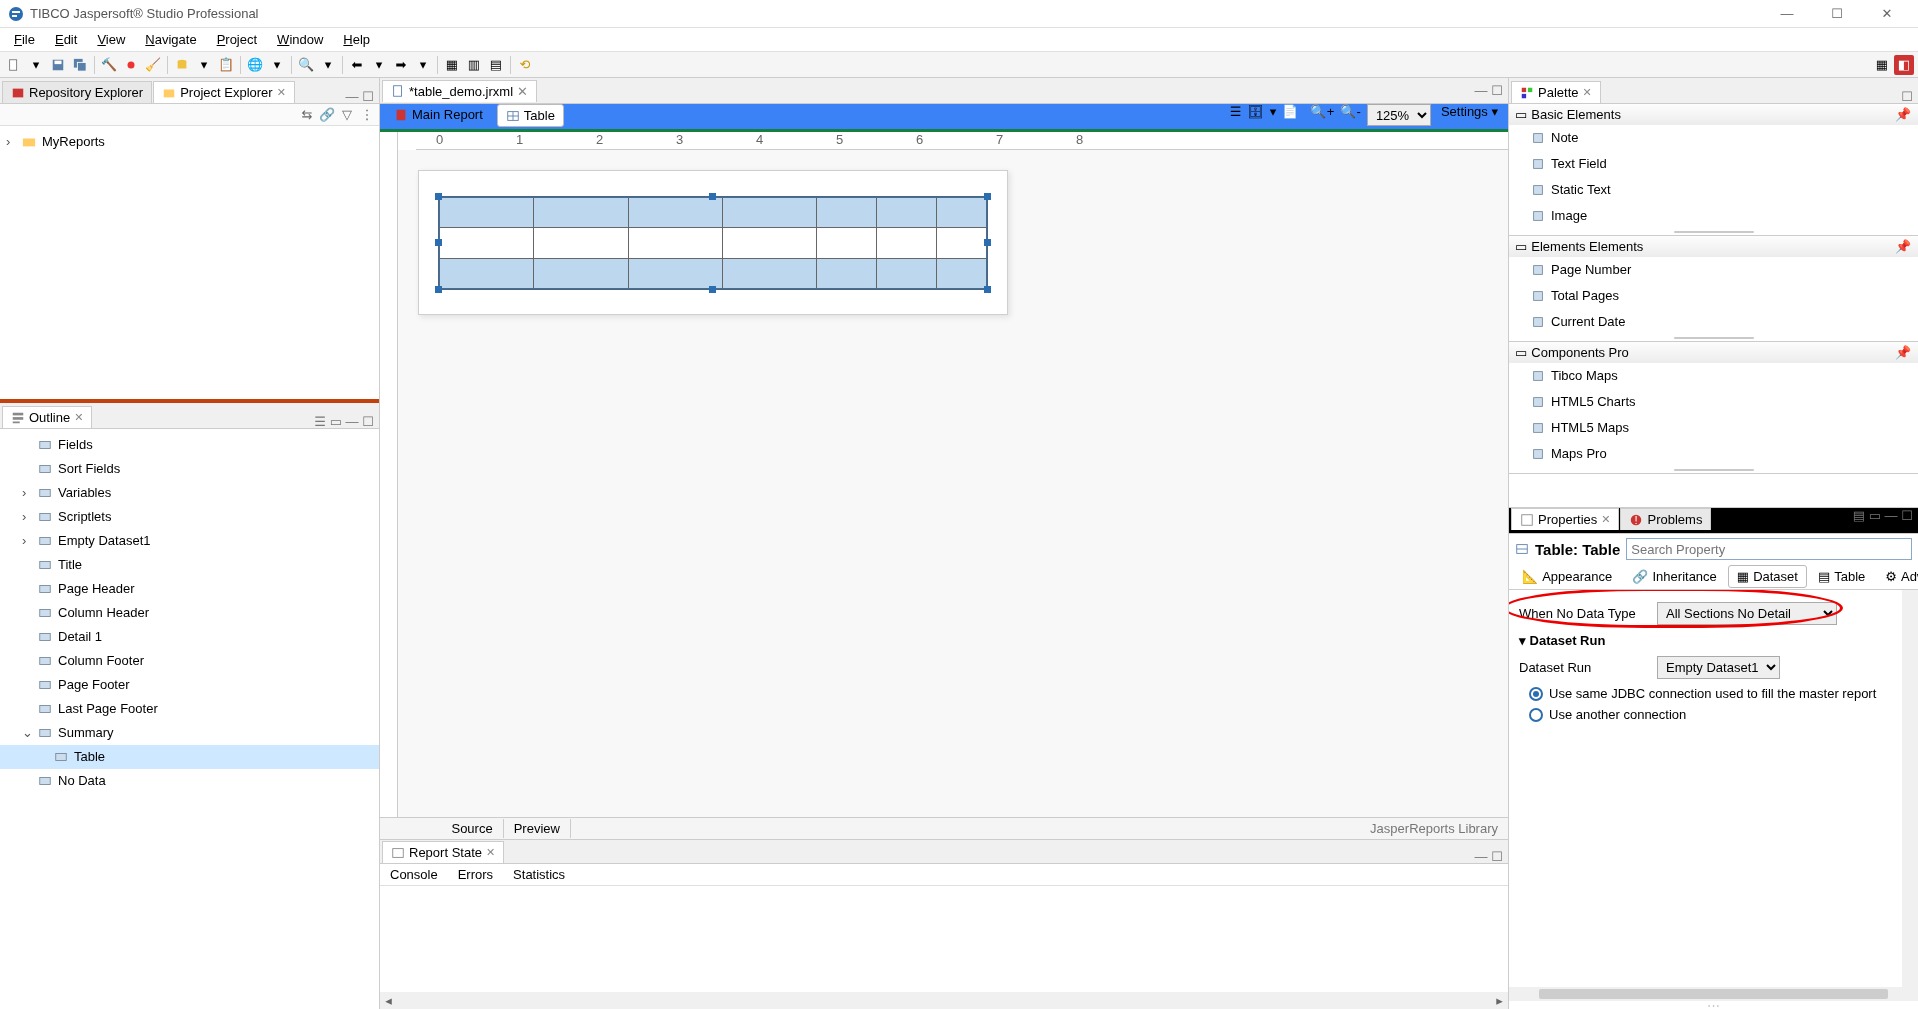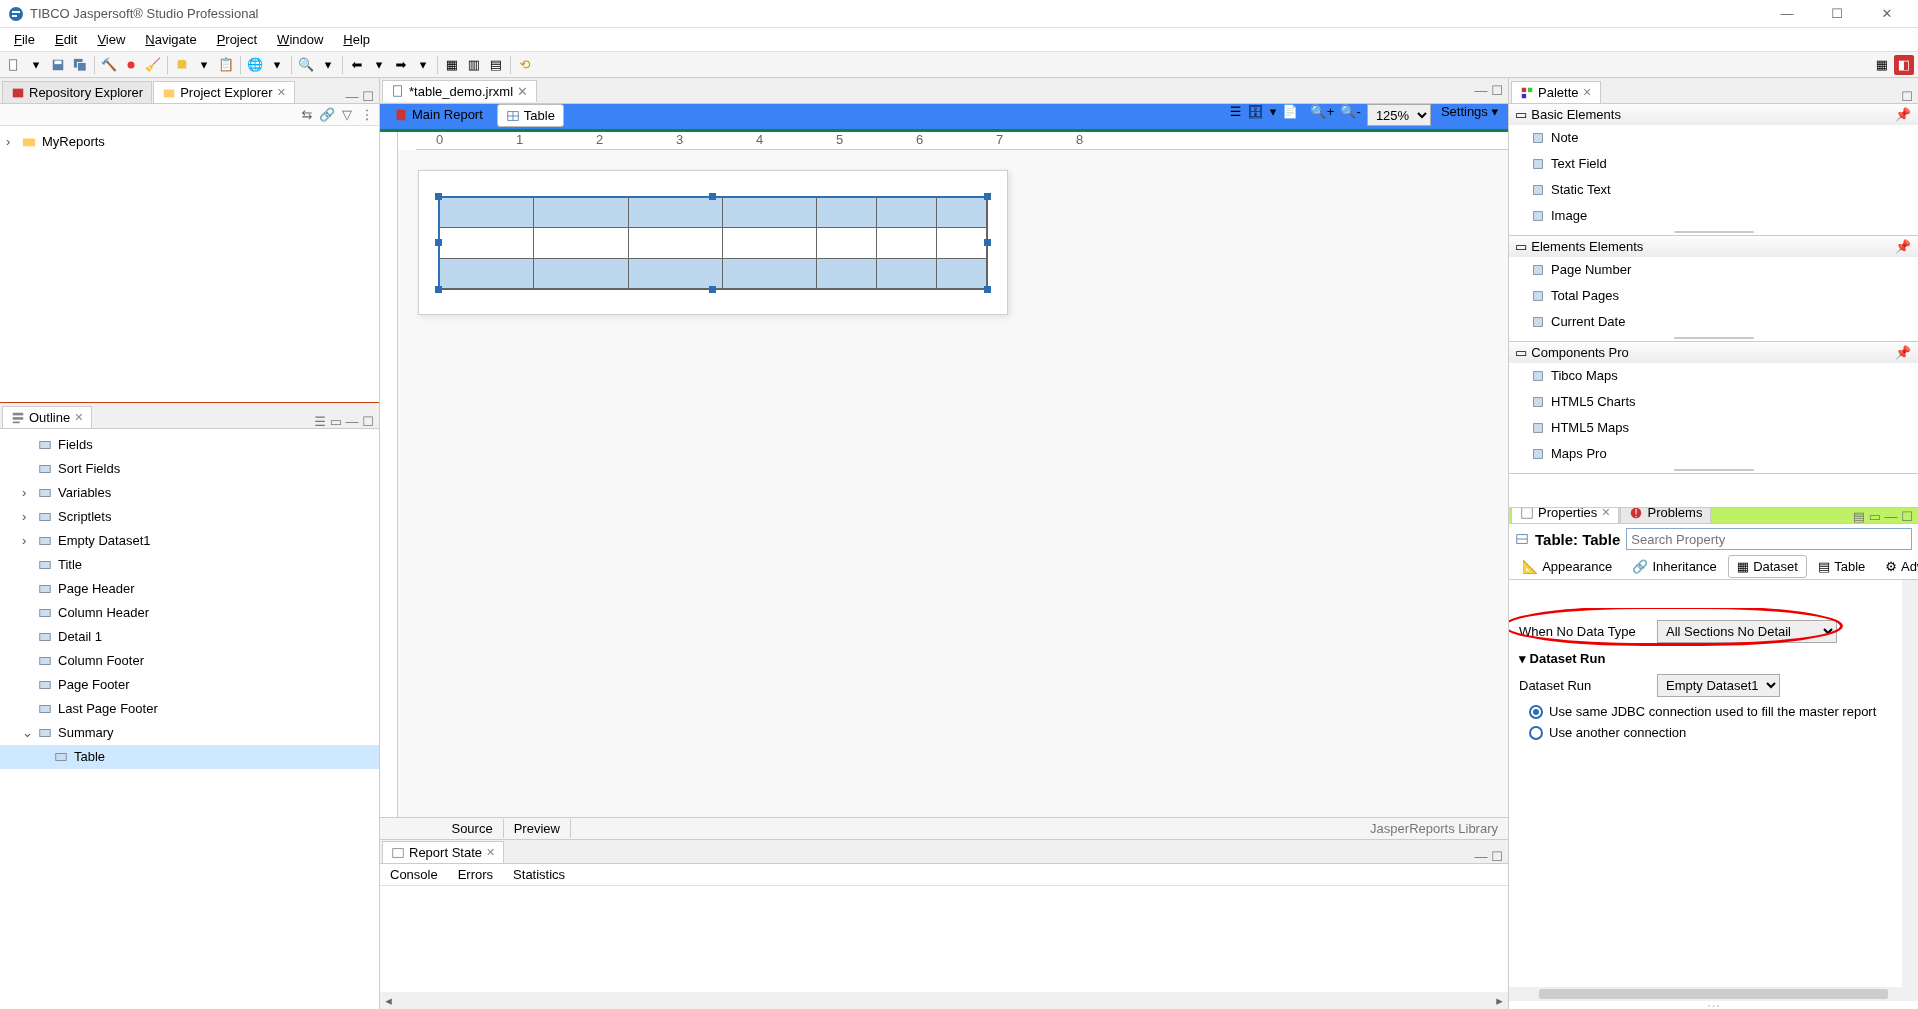--- a/index.html
+++ b/index.html
@@ -39,21 +39,21 @@
 .panel-toolbar .pt-btn { width: 16px; height: 16px; cursor: pointer; color: #666; display:flex;align-items:center;justify-content:center; }
 .panel-body { flex: 1; background: #fff; overflow: auto; padding: 4px 0; }
 
 .tree-item { padding: 2px 4px 2px 20px; display: flex; align-items: center; gap: 6px; cursor: pointer; white-space: nowrap; line-height: 20px;}
 .tree-item.sel { background: #cde8ff; }
 .tree-item .chev { width: 10px; display: inline-block; color: #555; margin-left: -14px; }
 .tree-item .ticon { width: 14px; height: 14px; display: inline-flex; align-items: center; justify-content: center; }
 .indent-1 { padding-left: 36px; }
 .indent-2 { padding-left: 52px; }
 
-#explorer-panel { height: 325px; border-bottom:1px solid #c2410c; }
+#explorer-panel { height: 325px; border-bottom:4px solid #c2410c; }
 #outline-panel { flex: 1; }
 
 
 .center-col { flex: 1; display: flex; flex-direction: column; background: #fff; overflow:hidden;}
 .editor-tabs-row { display: flex; align-items: center; background: #f0f0f0; border-bottom: 1px solid #ccc; height: 26px; padding-left: 2px; }
 .editor-tab { padding: 3px 8px; background: #fff; border: 1px solid #ccc; border-bottom: none; display: flex; align-items: center; gap: 4px; }
 .editor-tab .close { color: #888; cursor: pointer; }
 .editor-subtoolbar { height: 28px; background: #3b82f6; display: flex; align-items: flex-start; border-bottom: 3px solid #15803d; padding: 0 6px; gap: 6px; }
 .editor-subtoolbar .sub-tab { padding: 3px 8px; display:flex; align-items:center; gap:4px; cursor:pointer; border-radius:3px;}
 .editor-subtoolbar .sub-tab.active { background:#fff; border:1px solid #bbb; }
@@ -94,28 +94,28 @@
 .right-col { width: 410px; display:flex; flex-direction:column; border-left:1px solid #ccc; background:#fff; }
 .palette-panel { height:430px; border-bottom:1px solid #ccc; display:flex; flex-direction:column;}
 .palette-section { border-bottom:1px solid #ccc;}
 .palette-section .sec-hdr { background:linear-gradient(#fdfdfd,#ececec); padding:3px 6px; display:flex; align-items:center; gap:4px; cursor:pointer; font-weight:400;}
 .palette-list { overflow:auto;}
 .palette-item { padding:3px 10px 3px 22px; display:flex; align-items:center; gap:6px; cursor:pointer; line-height:20px;}
 .drag-handle { height:6px; display:flex; align-items:center; justify-content:center; }
 .drag-handle .bar{width:80px;height:2px;background:#c9c9c9;border-radius:1px;}
 
 .props-panel { flex:1; display:flex; flex-direction:column; overflow:hidden; }
-.props-tabs-row { height:16px; display:flex; align-items:flex-end; padding-left:2px;background:#bef264;border-bottom:1px solid #ccc;}
+.props-tabs-row { height:26px; display:flex; align-items:flex-start; padding-left:2px;background:#000000;border-bottom:1px solid #ccc;}
 .props-header { height:30px; display:flex; align-items:center; padding:12px 6px; gap:6px;}
 .props-header .title { font-weight:bold; font-size:15px;}
 .props-header input { flex:1; height:22px; border:1px solid #8aa8c8; padding:0 4px; color:#888;}
 .props-subtabs { height:26px; display:flex; align-items:center; padding:0 4px; gap:2px; border-bottom:1px solid #ccc;}
 .props-subtabs .pst { padding:3px 8px; display:flex;align-items:center;gap:4px;cursor:pointer; border:1px solid transparent; border-radius:3px;}
 .props-subtabs .pst.active { background:#fff; border:1px solid #bbb;}
-.props-body { flex:1; overflow:auto; padding:8px 10px; position:relative;margin-top:28px;}
+.props-body { flex:1; overflow:auto; padding:8px 10px; position:relative;}
 .prop-row { display:flex; align-items:center; gap:8px; padding:4px 0;}
 .prop-label { min-width:130px;}
 .prop-select { border:1px solid #aaa; padding:2px 4px;}
 .prop-group-hdr { font-weight:bold; padding:4px 0; display:flex; align-items:center; gap:4px;}
 .radio-row { display:flex; align-items:flex-end; gap:6px; padding:3px 0 3px 10px;}
 .radio { width:14px; height:14px; border-radius:50%; border:2px solid #2a6db0; display:inline-flex;align-items:center;justify-content:center;}
 .radio.checked::after{content:"";width:6px;height:6px;border-radius:50%;background:#2a6db0;}
 .red-highlight { position:absolute; border:3px solid #e00; border-radius:50%/60%; pointer-events:none;}
 .scrollbar-v { width:16px; background:#f0f0f0; }
 
@@ -362,20 +362,27 @@
             </svg>
             <span>Summary</span>
           </div>
           <div class="tree-item indent-2 sel">
             <span class="chev"></span>
             <svg class="ticon" viewBox="0 0 16 16">
               <rect x="2" y="4" width="12" height="8" fill="#cde" stroke="#789"></rect>
             </svg>
             <span>Table</span>
           </div>
+          <div class="tree-item indent-1">
+            <span class="chev"></span>
+            <svg class="ticon" viewBox="0 0 16 16">
+              <rect x="2" y="4" width="12" height="8" fill="#cde" stroke="#789"></rect>
+            </svg>
+            <span>No Data</span>
+          </div>
         </div>
     </div>
   </div>
 
   <div class="center-col">
     <div class="editor-tabs-row">
       <div class="editor-tab">
         <svg class="sm-ico" viewBox="0 0 16 16">
             <rect x="3" y="2" width="9" height="12" fill="#fff" stroke="#5a7fa8"></rect>
           </svg>

